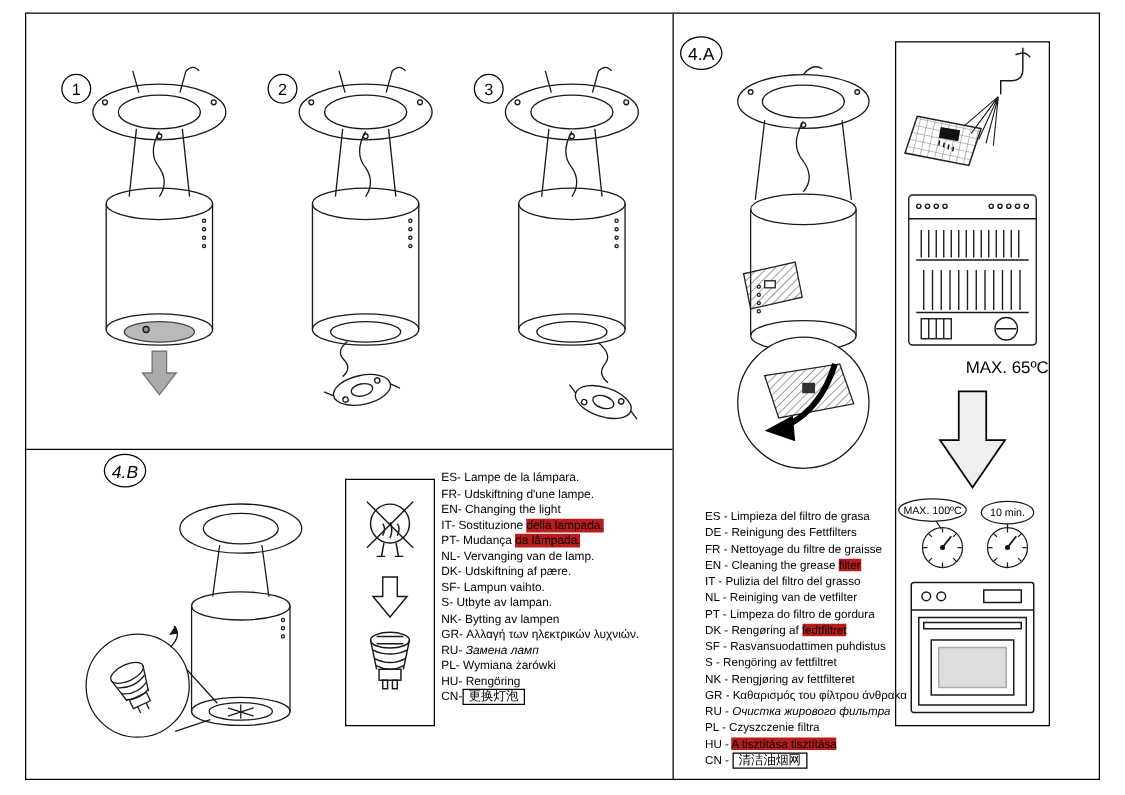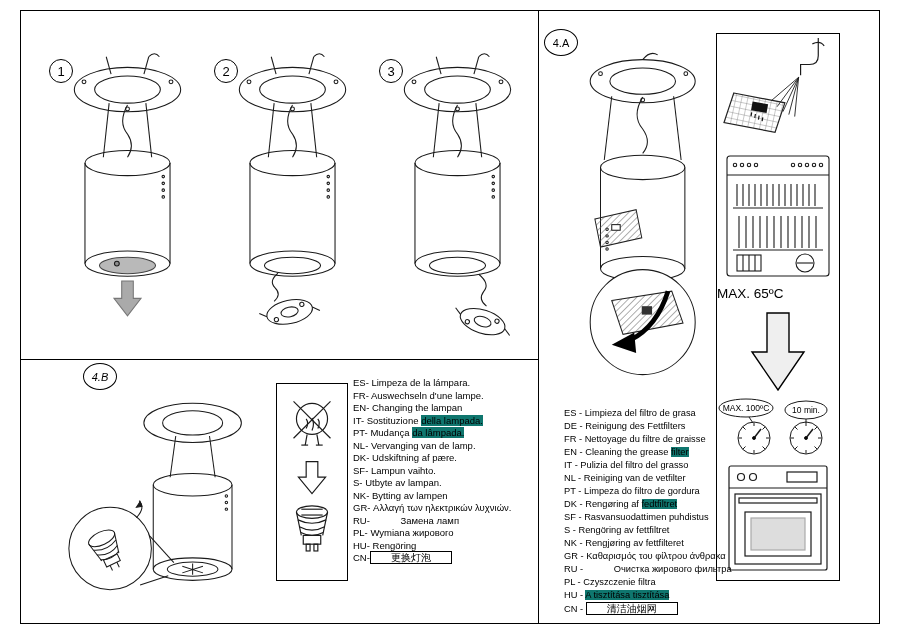--- a/index.html
+++ b/index.html
@@ -4,33 +4,33 @@
 <style>
   html,body{margin:0;padding:0;}
   body{width:900px;height:636px;background:#fff;position:relative;overflow:hidden;
        font-family:"Liberation Sans",sans-serif;color:#000;}
   .sheet{position:absolute;left:20px;top:10px;width:858px;height:612px;border:1.5px solid #000;background:#fff;}
   .vdiv{position:absolute;left:517px;top:0;height:100%;border-left:1px solid #000;}
   .hdiv{position:absolute;left:0;top:348px;width:517px;border-top:1px solid #000;}
   .badge{position:absolute;border:1.5px solid #000;border-radius:50%;background:#fff;
          display:flex;align-items:center;justify-content:center;font-size:13px;z-index:5;}
   .badge.sm{width:22px;height:22px;}
-  .badge.lg{width:32px;height:25px;font-size:11px;}
+  .badge.lg{width:32px;height:25px;font-size:14px;}
   .fig{position:absolute;}
   .lamp-box{position:absolute;left:255px;top:372px;width:70px;height:196px;border:1px solid #000;
             display:flex;align-items:center;justify-content:center;}
   .panel{position:absolute;left:695px;top:22px;width:122px;height:546px;border:1px solid #000;}
   .panel .abs{position:absolute;}
-  .maxtemp{position:absolute;left:0;top:252px;width:100%;text-align:left;font-size:13.5px;}
+  .maxtemp{position:absolute;left:0;top:252px;width:100%;text-align:right;font-size:13.5px;}
   ul.lang-list{list-style:none;margin:0;padding:0;position:absolute;white-space:nowrap;}
   .lamp-list{left:332px;top:366px;font-size:9.5px;line-height:12.5px;width:185px;}
   .grease-list{left:543px;top:396px;font-size:9.3px;line-height:13px;width:152px;}
-  .hl{background:#0f766e;}
-  .it{margin-left:28px;}
-  .boxed{border:1px solid #000;padding:0 20px;font-size:10px;}
+  .hl{background:#b91c1c;}
+  .it{font-style:italic;}
+  .boxed{border:1px solid #000;padding:0 4px;font-size:10px;}
   svg{display:block;}
 </style>
 </head>
 <body>
 
 <div class="sheet">
   <div class="vdiv"></div>
   <div class="hdiv"></div>
 
   <div class="badge sm" style="left:28px;top:48px;">1</div>
@@ -189,33 +189,33 @@
           <path d="M22 141 q 13 7 26 0"></path>
           <path d="M23.5 147 q 11.5 6 23 0"></path>
         <rect x="26" y="150" width="18" height="9"></rect>
         <rect x="29" y="159" width="4" height="7"></rect>
           <rect x="37" y="159" width="4" height="7"></rect>
       </g>
     </svg>
   </div>
 
   <ul class="lang-list lamp-list">
-      <li>ES- Limpeza de la lámpara.</li>
-      <li>FR- Auswechseln d'une lampe.</li>
-      <li>EN- Changing the lampan</li>
+      <li>ES- Lampe de la lámpara.</li>
+      <li>FR- Udskiftning d'une lampe.</li>
+      <li>EN- Changing the light</li>
       <li><span>IT- Sostituzione </span><span class="hl">della lampada.</span></li>
       <li><span>PT- Mudança </span><span class="hl">da lâmpada.</span></li>
       <li>NL- Vervanging van de lamp.</li>
       <li>DK- Udskiftning af pære.</li>
       <li>SF- Lampun vaihto.</li>
       <li>S- Utbyte av lampan.</li>
       <li>NK- Bytting av lampen</li>
       <li>GR- Αλλαγή των ηλεκτρικών λυχνιών.</li>
       <li><span>RU- </span><span class="it">Замена ламп</span></li>
-      <li>PL- Wymiana жирового</li>
+      <li>PL- Wymiana żarówki</li>
       <li>HU- Rengöring</li>
       <li><span>CN-</span><span class="boxed">更换灯泡</span></li>
     </ul>
 
   <svg class="fig" style="left:542px;top:26px;" width="150" height="364" viewBox="0 0 160 370">
     <defs>
       <pattern id="hatch4a" width="5" height="5" patternUnits="userSpaceOnUse" patternTransform="rotate(45)">
         <line x1="0" y1="0" x2="0" y2="5" stroke="#555" stroke-width="1"></line>
       </pattern>
     </defs>

